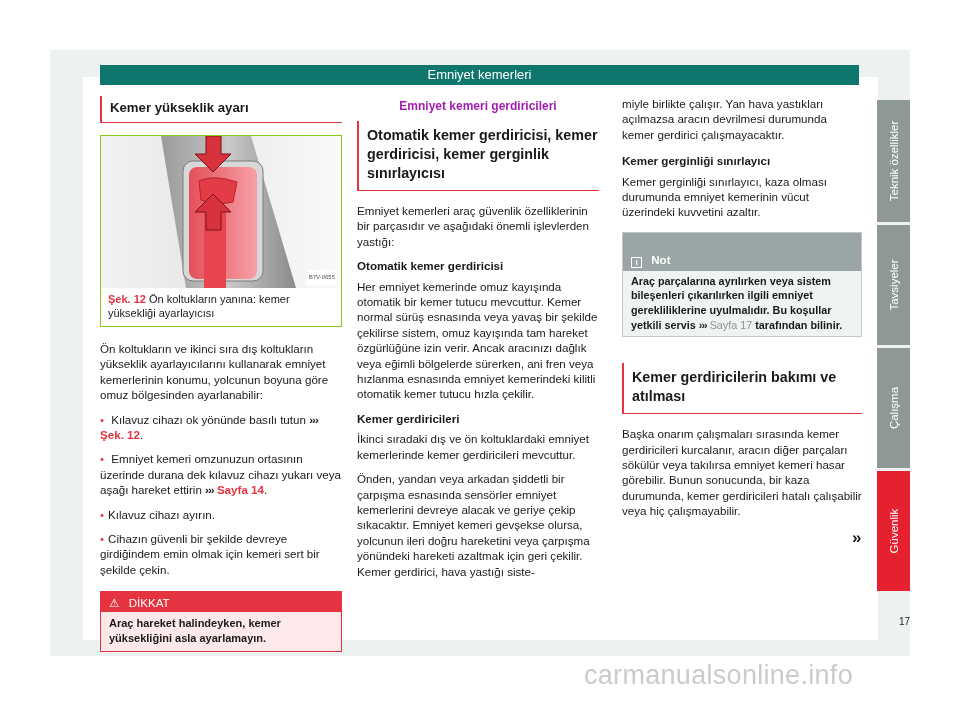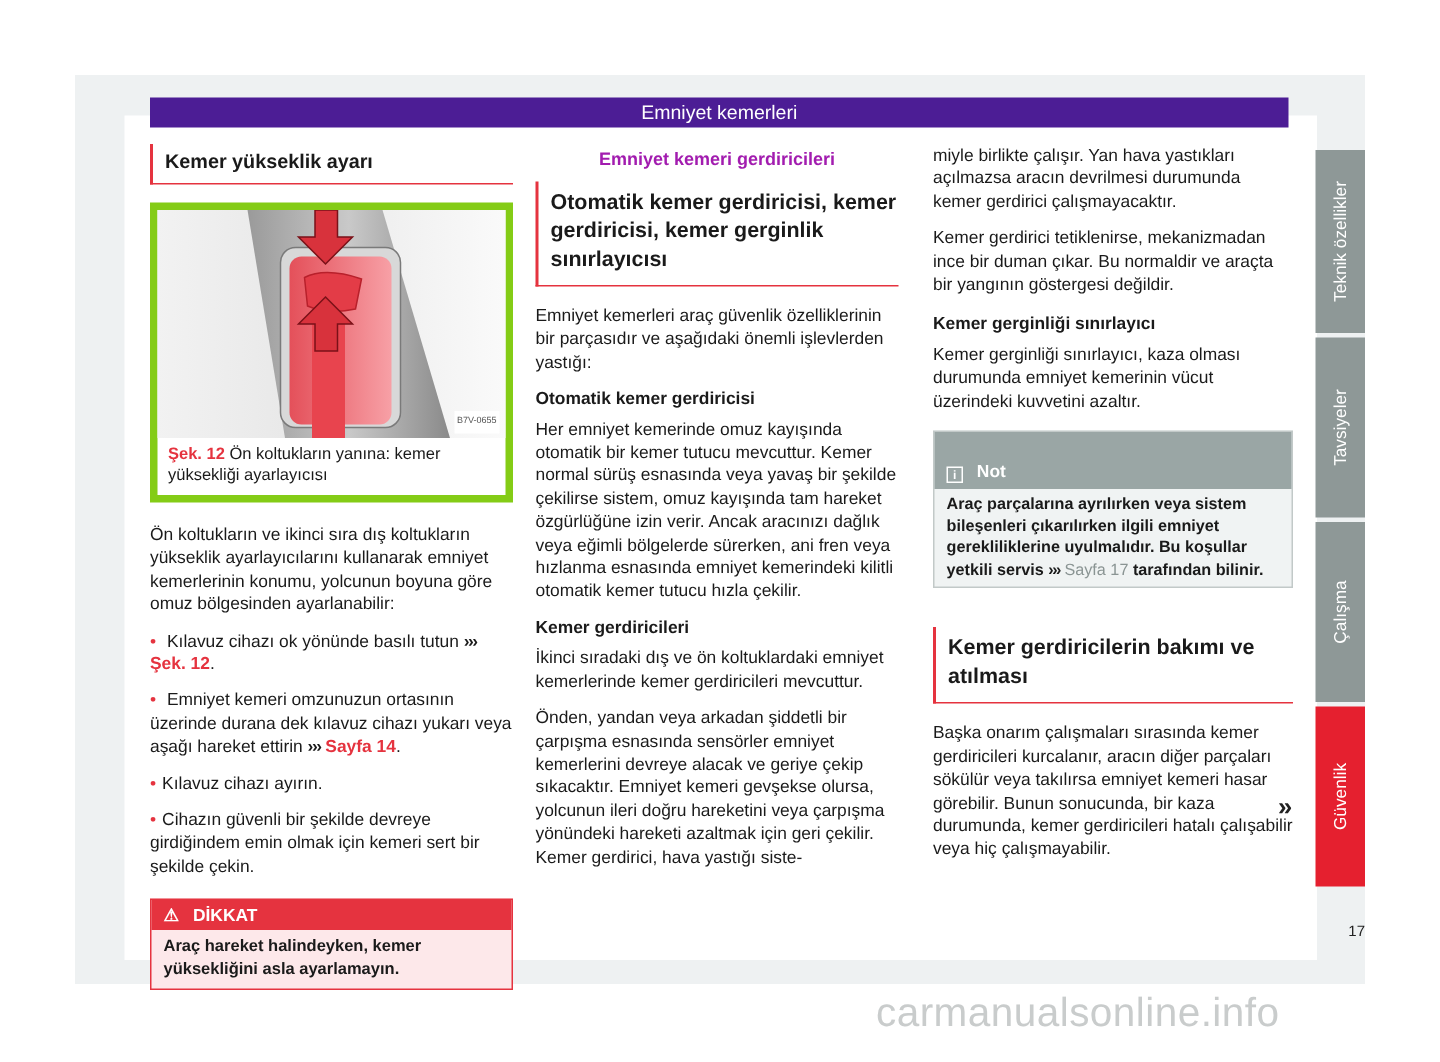--- a/index.html
+++ b/index.html
@@ -1,47 +1,47 @@
 <!DOCTYPE html>
 <html><head>
 <meta charset="utf-8">
 <style>
   * { box-sizing: border-box; margin: 0; padding: 0; }
   html, body { width: 960px; height: 708px; background: #ffffff; overflow: hidden; }
   body { font-family: "Liberation Sans", sans-serif; color: #1a1a1a; position: relative; }
 
   .frame { position: absolute; left: 50px; top: 50px; width: 860px; height: 606px; background: #eef1f2; }
   .page { position: absolute; left: 83px; top: 77px; width: 795px; height: 563px; background: #ffffff; }
-  .header-bar { position: absolute; left: 100px; top: 65px; width: 759px; height: 20px; background: #4c1d95;
+  .header-bar { position: absolute; left: 100px; top: 65px; width: 759px; height: 20px; background: #0f766e;
     color: #ffffff; font-size: 13px; text-align: center; line-height: 20px; }
 
   .col { position: absolute; font-size: 11.6px; line-height: 15.4px; }
   .col-left { left: 100px; top: 96px; width: 242px; }
   .col-mid { left: 357px; top: 96px; width: 242px; }
   .col-right { left: 622px; top: 96px; width: 240px; }
 
   .sec-head { border-left: 2px solid #e5333f; border-bottom: 1px solid #e5333f; padding: 3px 0 6px 8px;
     font-weight: bold; font-size: 13.2px; line-height: 17px; }
   .sec-head.big { font-size: 14.3px; line-height: 19px; padding: 5px 0 7px 8px; }
   .main-title { color: #a21caf; font-weight: bold; font-size: 12px; line-height: 20px; margin-bottom: 5px; text-align: center; }
 
-  .figure { border: 5px solid #84cc16; margin-top: 12px; }
+  .figure { border: 1px solid #84cc16; margin-top: 12px; }
   .figure-img { position: relative; width: 100%; height: 152px; background: linear-gradient(90deg,#f2f2f2,#e8e8e8 40%,#fafafa); overflow: hidden; }
   .fig-code { position: absolute; right: 4px; bottom: 3px; font-size: 6px; color: #555; background: #fff; padding: 0 2px; }
   .figure-cap { padding: 4px 7px 6px 7px; font-size: 11px; line-height: 14px; }
   .red { color: #e5333f; font-weight: bold; }
   .gray-link { color: #8a9493; font-weight: normal; }
   .arrow-link { font-weight: bold; letter-spacing: -1px; }
 
   p { margin-top: 9px; }
   .bullet::before { content: "\2022"; color: #e5333f; margin-right: 4px; }
   .sub-head { font-weight: bold; margin-top: 9px; }
 
   .warn-box { margin-top: 14px; border: 1.5px solid #e5333f; background: #fde8ea; }
-  .warn-head { background: #e5333f; color: #fff; font-weight: bold; font-size: 11.6px; padding: 3px 8px; height: 20px; }
+  .warn-head { background: #e5333f; color: #fff; font-weight: normal; font-size: 11.6px; padding: 3px 8px; height: 20px; }
   .warn-body { padding: 4px 8px 5px 8px; font-weight: bold; font-size: 11px; line-height: 15px; }
 
   .note-box { margin-top: 12px; border: 1px solid #c2c9c8; background: #f0f3f3; }
   .note-head { background: #9aa6a5; color: #fff; font-weight: bold; font-size: 11.6px; padding: 19px 8px; height: 20px; }
   .note-body { padding: 3px 8px 4px 8px; font-weight: bold; font-size: 10.8px; line-height: 14.6px; }
   .note-icon { display: inline-block; width: 11px; height: 11px; border: 1px solid #fff; font-size: 8px; line-height: 9px; text-align: center; margin-right: 6px; vertical-align: -1px; }
 
   .cont-arrow { position: absolute; left: 852px; top: 528px; font-size: 17px; font-weight: bold; color: #222; }
 
   .tab { position: absolute; left: 877px; width: 33px; background: #8e9897; color: #fff; }
@@ -121,21 +121,20 @@
   <p style="margin-top:12px;">Emniyet kemerleri araç güvenlik özelliklerinin bir parçasıdır ve aşağıdaki önemli işlevlerden yastığı:</p>
   <div class="sub-head">Otomatik kemer gerdiricisi</div>
   <p style="margin-top:5px;">Her emniyet kemerinde omuz kayışında otomatik bir kemer tutucu mevcuttur. Kemer normal sürüş esnasında veya yavaş bir şekilde çekilirse sistem, omuz kayışında tam hareket özgürlüğüne izin verir. Ancak aracınızı dağlık veya eğimli bölgelerde sürerken, ani fren veya hızlanma esnasında emniyet kemerindeki kilitli otomatik kemer tutucu hızla çekilir.</p>
   <div class="sub-head">Kemer gerdiricileri</div>
   <p style="margin-top:5px;">İkinci sıradaki dış ve ön koltuklardaki emniyet kemerlerinde kemer gerdiricileri mevcuttur.</p>
   <p>Önden, yandan veya arkadan şiddetli bir çarpışma esnasında sensörler emniyet kemerlerini devreye alacak ve geriye çekip sıkacaktır. Emniyet kemeri gevşekse olursa, yolcunun ileri doğru hareketini veya çarpışma yönündeki hareketi azaltmak için geri çekilir. Kemer gerdirici, hava yastığı siste-</p>
 </div>
 
 <div class="col col-right">
   <div>miyle birlikte çalışır. Yan hava yastıkları açılmazsa aracın devrilmesi durumunda kemer gerdirici çalışmayacaktır.</div>
-  <p>Kemer gerdirici tetiklenirse, mekanizmadan ince bir duman çıkar. Bu normaldir ve araçta bir yangının göstergesi değildir.</p>
   <div class="sub-head" style="margin-top:11px;">Kemer gerginliği sınırlayıcı</div>
   <p style="margin-top:5px;">Kemer gerginliği sınırlayıcı, kaza olması durumunda emniyet kemerinin vücut üzerindeki kuvvetini azaltır.</p>
 
   <div class="note-box">
     <div class="note-head">
       <span class="note-icon">i</span>
       <span>Not</span>
     </div>
     <div class="note-body">
       <span>Araç parçalarına ayrılırken veya sistem bileşenleri çıkarılırken ilgili emniyet gerekliliklerine uyulmalıdır. Bu koşullar yetkili servis</span>

